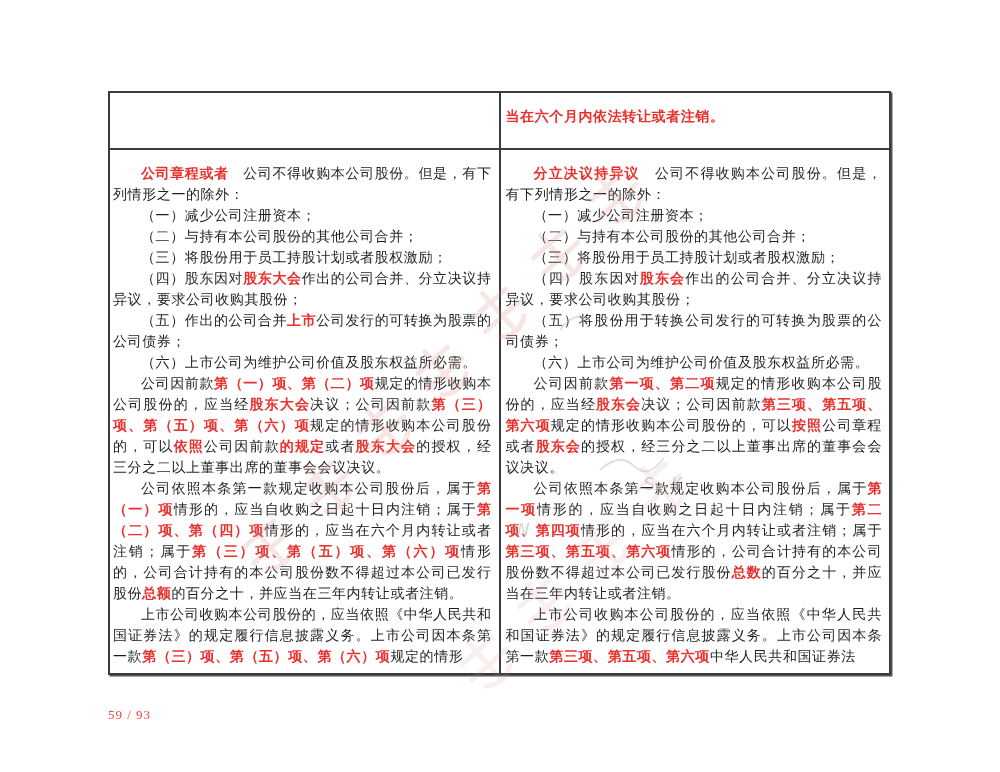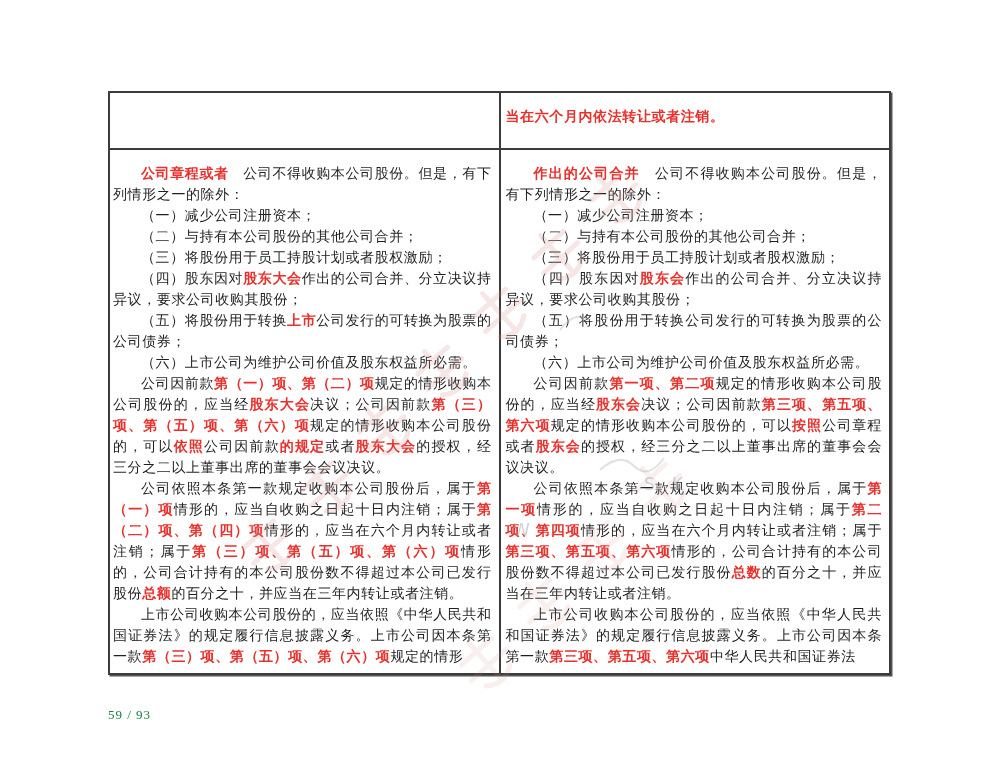--- a/index.html
+++ b/index.html
@@ -20,21 +20,21 @@
   .cell{padding:13px 7px 6px 3px;overflow:hidden;}
   .cell-r{padding-left:5px;}
   .cell p{
     margin:0;text-indent:2em;text-align:justify;
     font-size:14px;line-height:21px;letter-spacing:0.6px;
     color:var(--body,#1f1f1f);
   }
   .no-indent p{text-indent:0;}
   .red{color:var(--red,#e8302c);font-weight:700;}
   .footer{
-    position:absolute;left:108px;top:707px;font-size:13px;color:#15803d;
+    position:absolute;left:108px;top:707px;font-size:13px;color:#ef4444;
     letter-spacing:1px;
   }
   .wm{position:absolute;left:0;top:0;z-index:4;pointer-events:none;}
   .wm-latin{font-family:"DejaVu Sans",sans-serif;font-size:17px;fill:#9a9aa2;opacity:.45;}
 </style>
 </head>
 <body>
 
 <div class="page" style="--red: #e8302c; --body: #1f1f1f; --border: #3c3c3c;">
 
@@ -88,30 +88,30 @@
       </td>
     </tr>
     <tr>
       <td>
         <div class="cell">
               <p><span class="red">公司章程或者</span><span>　公司不得收购本公司股份。但是，有下列情形之一的除外：</span></p>
               <p><span>（一）减少公司注册资本；</span></p>
               <p><span>（二）与持有本公司股份的其他公司合并；</span></p>
               <p><span>（三）将股份用于员工持股计划或者股权激励；</span></p>
               <p><span>（四）股东因对</span><span class="red">股东大会</span><span>作出的公司合并、分立决议持异议，要求公司收购其股份；</span></p>
-              <p><span>（五）将股份用于转换</span><span class="red">上市</span><span>公司发行的可转换为股票的公司债券；</span></p>
+              <p><span>（五）作出的公司合并</span><span class="red">上市</span><span>公司发行的可转换为股票的公司债券；</span></p>
               <p><span>（六）上市公司为维护公司价值及股东权益所必需。</span></p>
               <p><span>公司因前款</span><span class="red">第（一）项、第（二）项</span><span>规定的情形收购本公司股份的，应当经</span><span class="red">股东大会</span><span>决议；公司因前款</span><span class="red">第（三）项、第（五）项、第（六）项</span><span>规定的情形收购本公司股份的，可以</span><span class="red">依照</span><span>公司因前款</span><span class="red">的规定</span><span>或者</span><span class="red">股东大会</span><span>的授权，经三分之二以上董事出席的董事会会议决议。</span></p>
               <p><span>公司依照本条第一款规定收购本公司股份后，属于</span><span class="red">第（一）项</span><span>情形的，应当自收购之日起十日内注销；属于</span><span class="red">第（二）项、第（四）项</span><span>情形的，应当在六个月内转让或者注销；属于</span><span class="red">第（三）项、第（五）项、第（六）项</span><span>情形的，公司合计持有的本公司股份数不得超过本公司已发行股份</span><span class="red">总额</span><span>的百分之十，并应当在三年内转让或者注销。</span></p>
               <p><span>上市公司收购本公司股份的，应当依照《中华人民共和国证券法》的规定履行信息披露义务。上市公司因本条第一款</span><span class="red">第（三）项、第（五）项、第（六）项</span><span>规定的情形</span></p>
             </div>
       </td>
       <td>
         <div class="cell cell-r">
-              <p><span class="red">作出的公司合并</span><span>　公司不得收购本公司股份。但是，有下列情形之一的除外：</span></p>
+              <p><span class="red">分立决议持异议</span><span>　公司不得收购本公司股份。但是，有下列情形之一的除外：</span></p>
               <p><span>（一）减少公司注册资本；</span></p>
               <p><span>（二）与持有本公司股份的其他公司合并；</span></p>
               <p><span>（三）将股份用于员工持股计划或者股权激励；</span></p>
               <p><span>（四）股东因对</span><span class="red">股东会</span><span>作出的公司合并、分立决议持异议，要求公司收购其股份；</span></p>
               <p><span>（五）将股份用于转换公司发行的可转换为股票的公司债券；</span></p>
               <p><span>（六）上市公司为维护公司价值及股东权益所必需。</span></p>
               <p><span>公司因前款</span><span class="red">第一项、第二项</span><span>规定的情形收购本公司股份的，应当经</span><span class="red">股东会</span><span>决议；公司因前款</span><span class="red">第三项、第五项、第六项</span><span>规定的情形收购本公司股份的，可以</span><span class="red">按照</span><span>公司章程或者</span><span class="red">股东会</span><span>的授权，经三分之二以上董事出席的董事会会议决议。</span></p>
               <p><span>公司依照本条第一款规定收购本公司股份后，属于</span><span class="red">第一项</span><span>情形的，应当自收购之日起十日内注销；属于</span><span class="red">第二项、第四项</span><span>情形的，应当在六个月内转让或者注销；属于</span><span class="red">第三项、第五项、第六项</span><span>情形的，公司合计持有的本公司股份数不得超过本公司已发行股份</span><span class="red">总数</span><span>的百分之十，并应当在三年内转让或者注销。</span></p>
               <p><span>上市公司收购本公司股份的，应当依照《中华人民共和国证券法》的规定履行信息披露义务。上市公司因本条第一款</span><span class="red">第三项、第五项、第六项</span><span>中华人民共和国证券法</span></p>
             </div>

